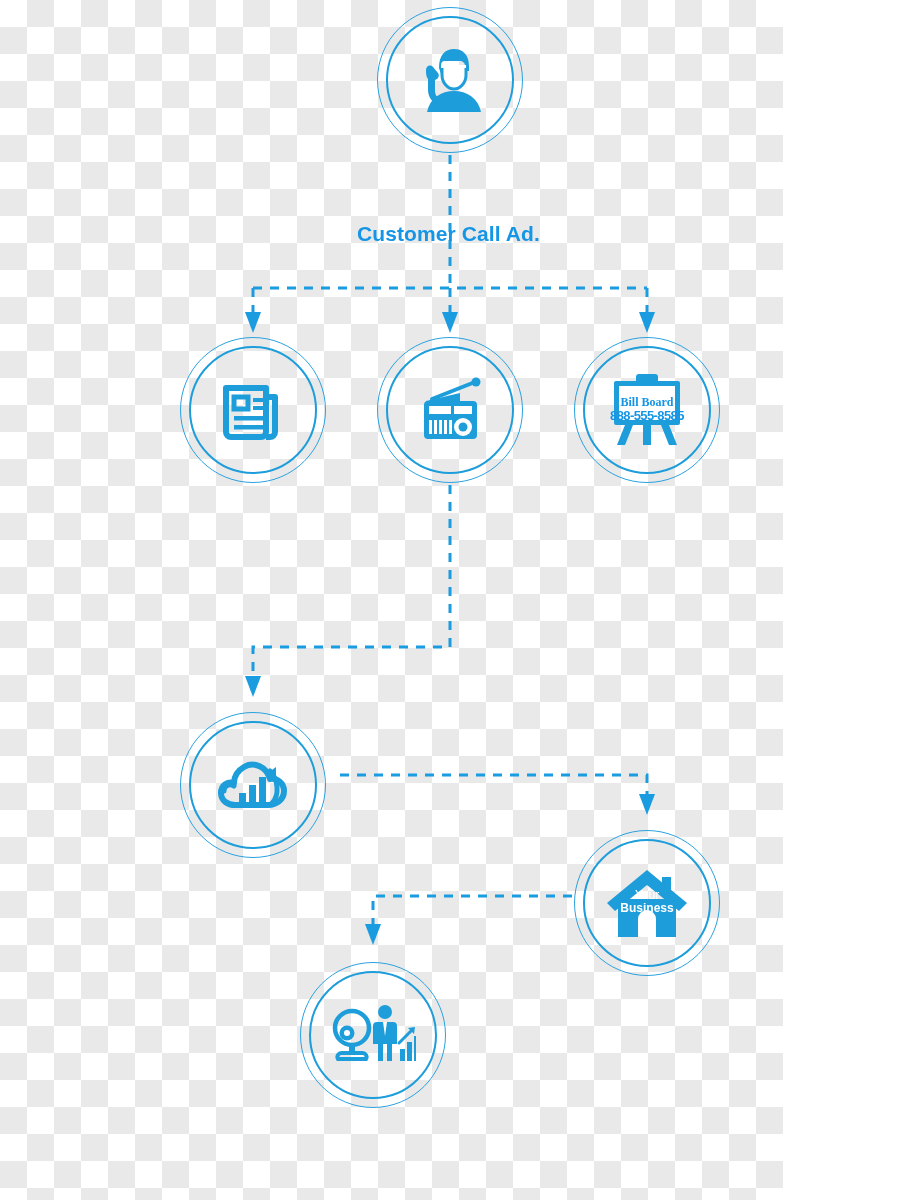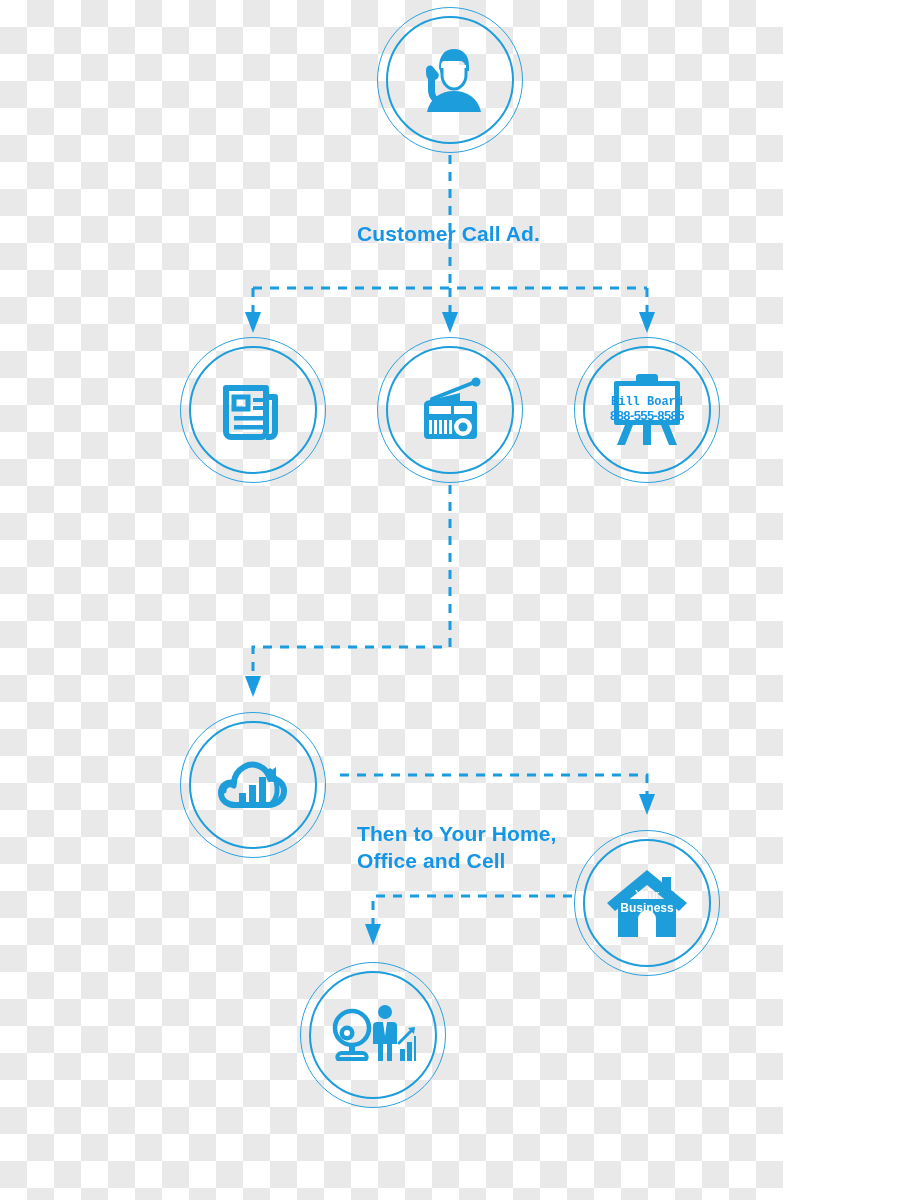--- a/index.html
+++ b/index.html
@@ -199,21 +199,21 @@
         <path fill="#1e9ddb" d="M32 2 h16 a3 3 0 0 1 3 3 v5 h-22 v-5 a3 3 0 0 1 3 -3 Z"></path>
 
         <rect x="7" y="9" width="66" height="44" rx="2" fill="#1e9ddb"></rect>
         <rect x="12" y="14" width="56" height="34" fill="#ffffff"></rect>
 
         <path fill="#1e9ddb" d="M18 53 h8 l-8 20 h-8 Z"></path>
         <path fill="#1e9ddb" d="M62 53 h-8 l8 20 h8 Z"></path>
         <path fill="#1e9ddb" d="M36 53 h8 v20 h-8 Z"></path>
       </svg>
     </div>
-    <div style="position:absolute; left:0; right:0; top:58px; text-align:center; color:#1595e6; font-size:12px; font-weight:bold; font-family:Liberation Mono, monospace;">Bill Board</div>
+    <div style="position:absolute; left:0; right:0; top:58px; text-align:center; color:#1595e6; font-size:12px; font-weight:bold; font-family:Liberation Serif, serif;">Bill Board</div>
     <div style="position:absolute; left:0; right:0; top:71px; text-align:center; color:#1595e6; font-size:13px; font-weight:bold; letter-spacing:-0.6px; font-family:'Liberation Sans',sans-serif;">888-555-8585</div>
   </div>
 
 
   <div class="node" style="left:180px; top:712px; width:146px; height:146px;">
     <div class="ring-outer" style="left:0; top:0; width:146px; height:146px;"></div>
     <div class="ring-inner" style="left:9px; top:9px; width:128px; height:128px;"></div>
     <div class="glyph">
       <svg width="86" height="72" viewBox="0 0 86 72">
 
@@ -244,22 +244,20 @@
 
         <rect x="13" y="34" width="58" height="38" fill="#1e9ddb"></rect>
 
         <path fill="#ffffff" d="M33 72 v-18 a9 9 0 0 1 18 0 v18 Z"></path>
       </svg>
     </div>
     <div style="position:absolute; left:0; right:0; top:58px; text-align:center; color:#ffffff; font-size:12px; font-weight:normal; font-family:'Liberation Sans',sans-serif;">Your</div>
     <div style="position:absolute; left:0; right:0; top:71px; text-align:center; color:#ffffff; font-size:12px; font-weight:bold; font-family:'Liberation Sans',sans-serif;">Business</div>
   </div>
 
-  <div class="label" style="left:357px; top:820px; width:300px;">Then to Your Home,
-Office and Cell</div>
 
   <div class="node" style="left:300px; top:962px; width:146px; height:146px;">
     <div class="ring-outer" style="left:0; top:0; width:146px; height:146px;"></div>
     <div class="ring-inner" style="left:9px; top:9px; width:128px; height:128px;"></div>
     <div class="glyph">
       <svg width="86" height="64" viewBox="0 0 86 64">
 
         <circle cx="22" cy="25" r="17" fill="none" stroke="#1e9ddb" stroke-width="4.5"></circle>
 
         <circle cx="17" cy="30" r="7.5" fill="#1e9ddb"></circle>

